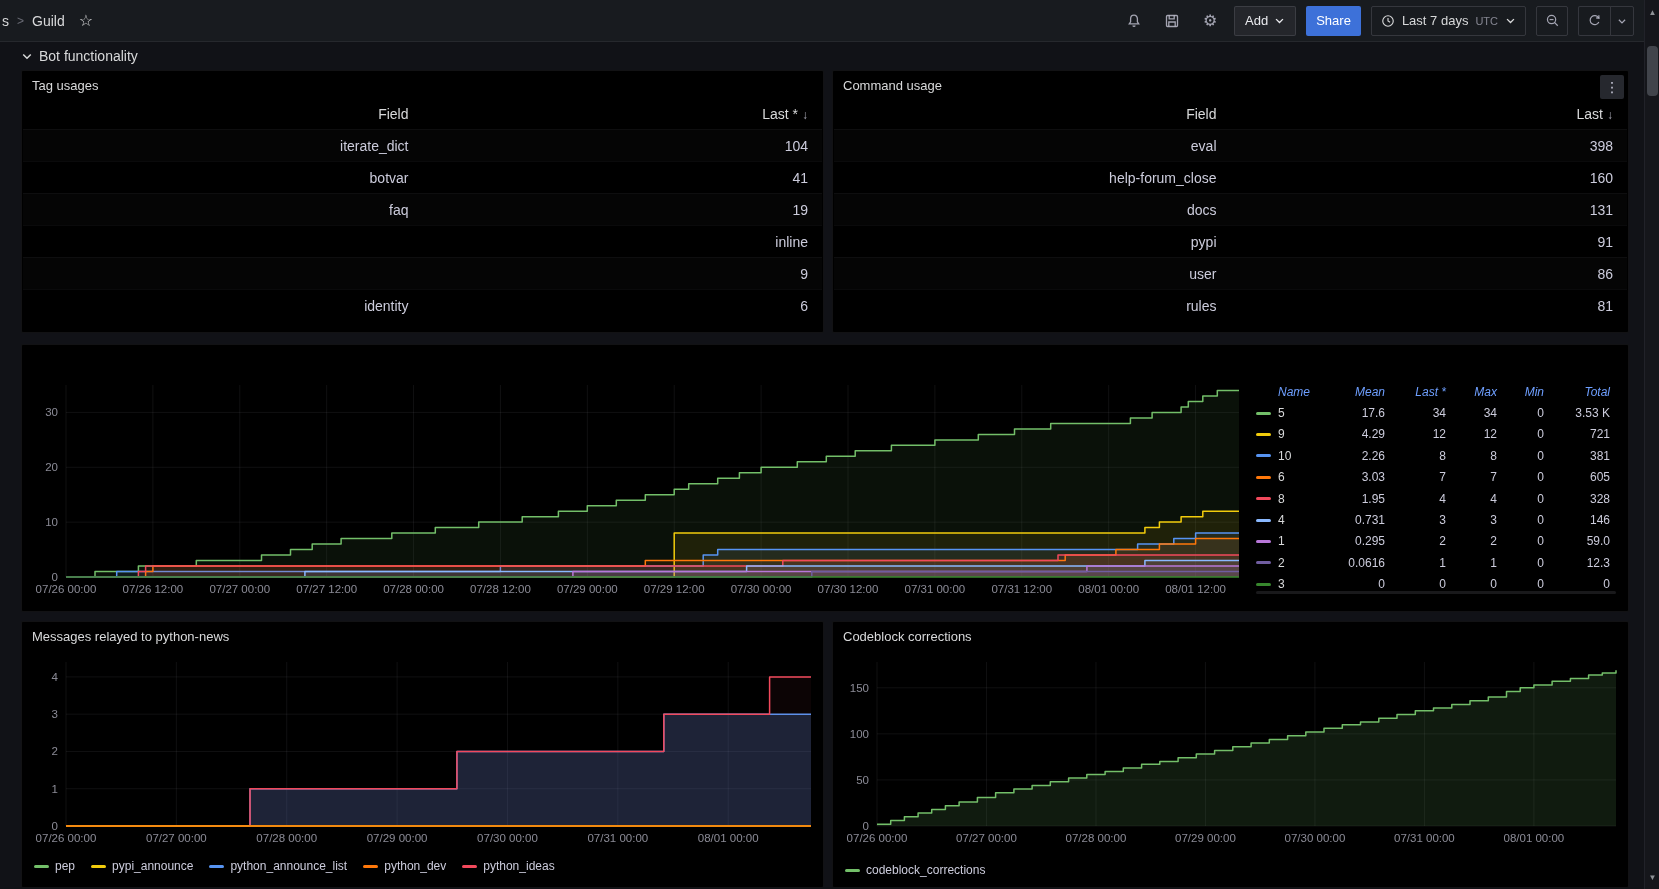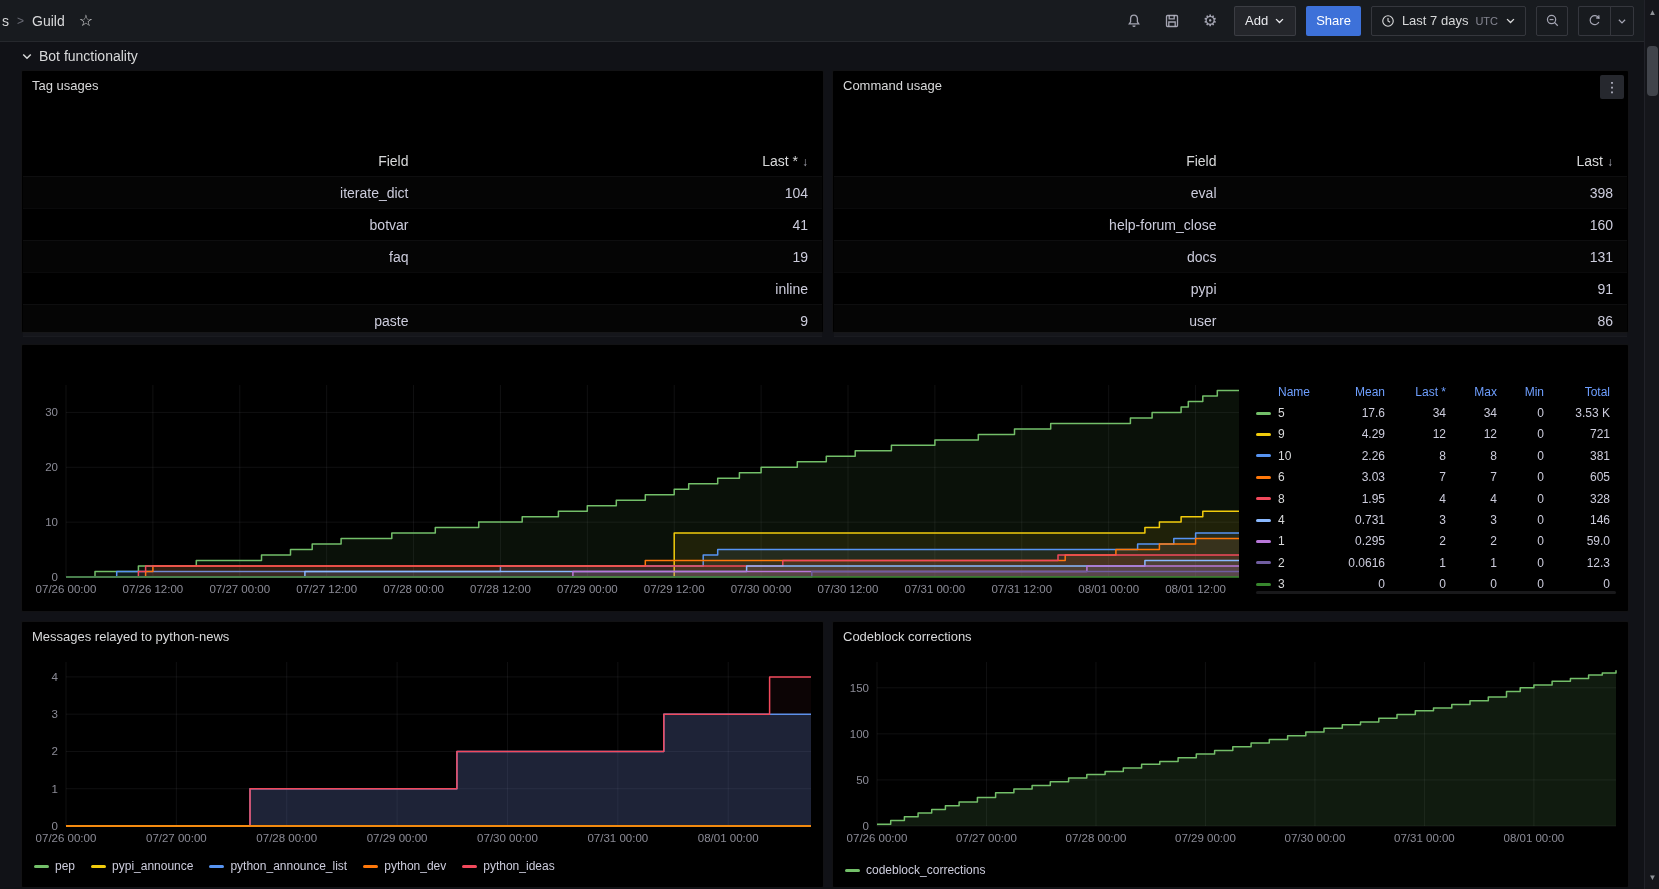--- a/index.html
+++ b/index.html
@@ -57,35 +57,35 @@
     height:28px; display:flex; align-items:center; padding:0 10px;
     font-size:13px; font-weight:500; color:#d8d9da; cursor:pointer;
   }
   .kebab-btn {
     position:absolute; top:4px; right:4px; width:24px; height:24px;
     background:#26282e; border-radius:2px; display:flex; align-items:center; justify-content:center;
     color:#ccccdc; font-size:14px; cursor:pointer;
   }
   
   .gtable { width:100%; font-size:14px; padding:0 1px; }
-  .hrow { display:flex; height:30px; align-items:center; font-weight:500; color:#d8d9da;margin-top:47px; }
+  .hrow { display:flex; height:30px; align-items:center; font-weight:500; color:#d8d9da; }
   .hrow .cell { cursor:pointer; }
   .cell { flex:1; text-align:right; padding-right:14px; }
   .sort-arrow { margin-left:4px; color:rgba(204,204,220,0.8); font-size:12px; }
   .trow { display:flex; height:32px; align-items:center; border-top:1px solid rgba(204,204,220,0.05); }
   .trow:nth-child(odd) { background:rgba(204,204,220,0.022); }
   
   svg text { fill:rgba(204,204,220,0.68); font-size:11.5px; font-family:"Liberation Sans",sans-serif; }
   .chart-wrap { position:absolute; }
   
   .legend-table { position:absolute; top:36px; right:12px; width:362px; font-size:12px; }
   .lt-row { display:grid; grid-template-columns:68px 66px 61px 51px 47px 66px; height:21.4px; align-items:center; }
   .lt-cell { text-align:right; padding-right:3px; color:#ccccdc; }
   .lt-cell.name { text-align:left; display:flex; align-items:center; gap:7px; padding-left:2px; }
-  .lt-head .lt-cell { color:#6e9fff; font-weight:500; cursor:pointer; }
+  .lt-head .lt-cell { color:#6e9fff; font-weight:500; cursor:pointer;font-style:italic; }
   .lt-head .lt-cell.name { padding-left:24px; }
   .lswatch { display:inline-block; width:15px; height:3px; border-radius:2px; flex:0 0 auto; }
   .lname { color:#d8d9da; cursor:pointer; }
   .legend-scrollbar { position:absolute; right:12px; top:246px; width:360px; height:3px; background:rgba(204,204,220,0.12); border-radius:2px; cursor:pointer; }
   
   .blegend { display:flex; align-items:center; gap:16px; padding-left:12px; height:26px; font-size:12px; color:#ccccdc; }
   .legend-item { display:flex; align-items:center; gap:6px; cursor:pointer; }
   .swatch { display:inline-block; width:15px; height:3px; border-radius:2px; }
   
   .scrollbar {
@@ -189,21 +189,20 @@
           <div class="cell">41</div>
         </div>
         <div class="trow">
           <div class="cell">faq</div>
           <div class="cell">19</div>
         </div>
         <div class="trow">
           <div class="cell">inline</div>
         </div>
         <div class="trow">
-          <div class="cell">paste</div>
           <div class="cell">9</div>
         </div>
         <div class="trow">
           <div class="cell">identity</div>
           <div class="cell">6</div>
         </div>
       </div>
   </div>
 </div>
 

